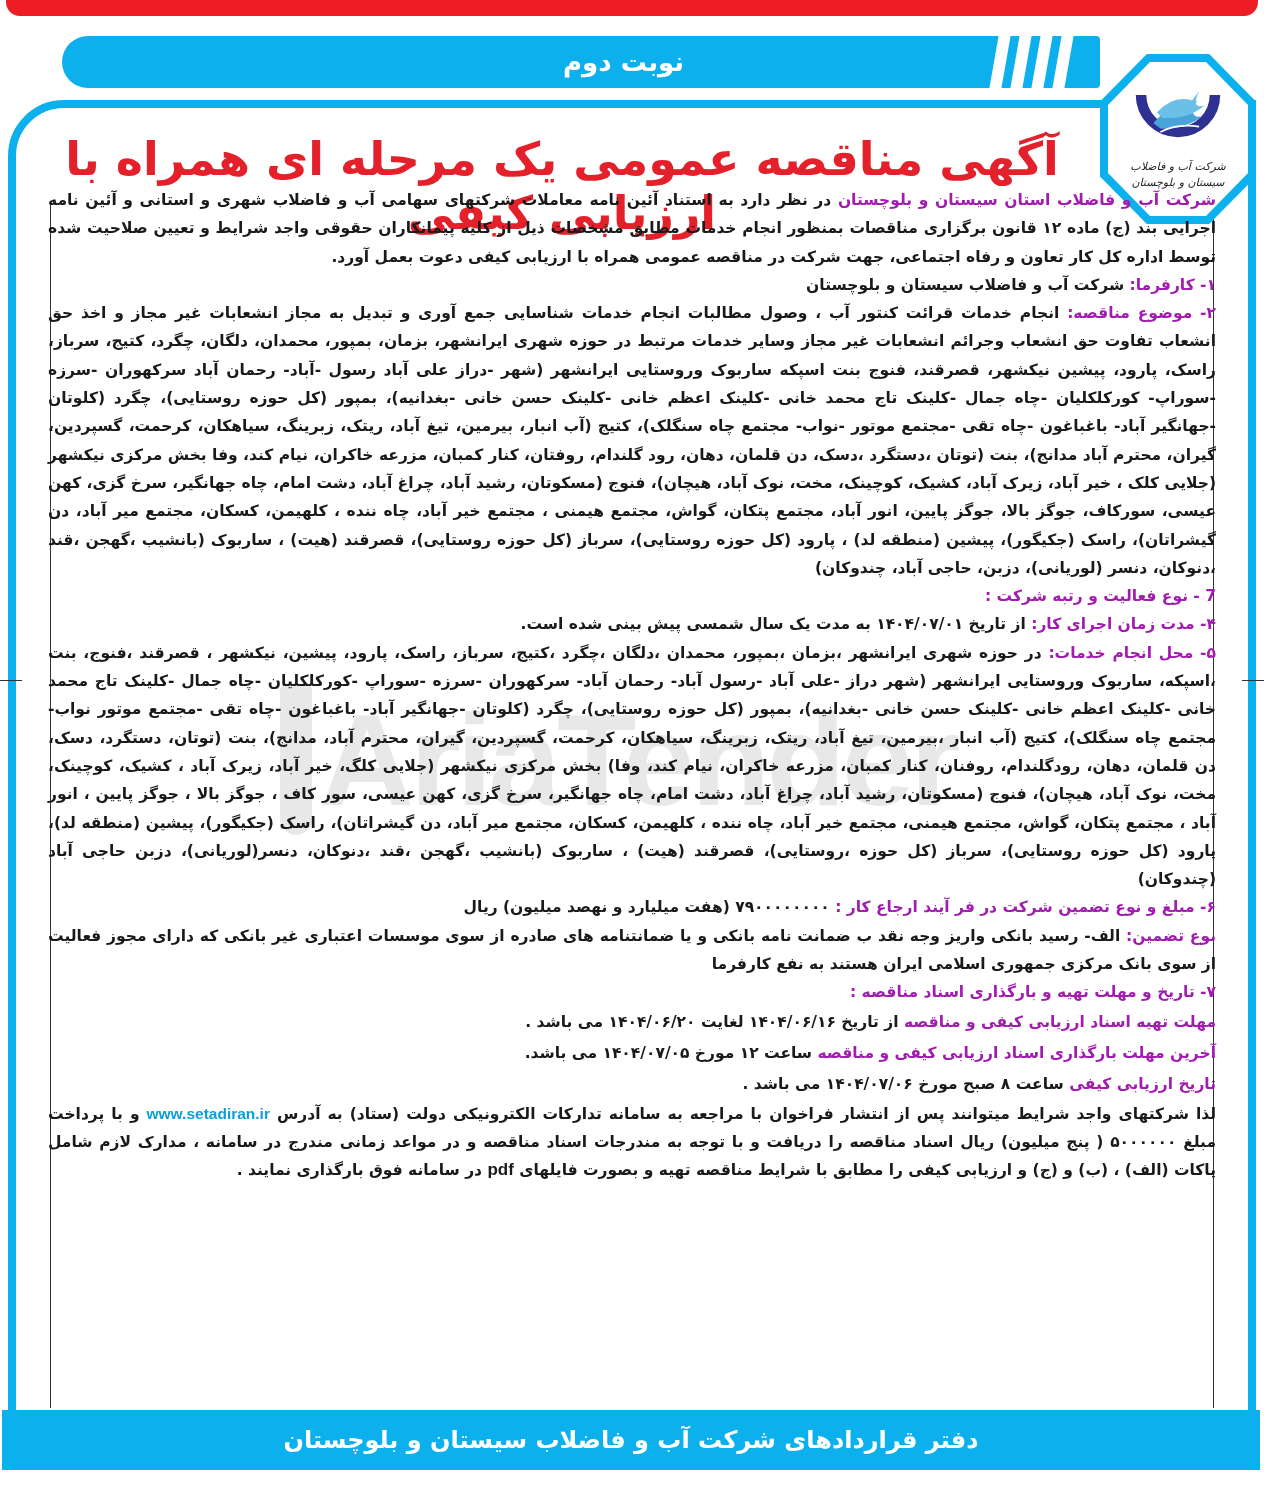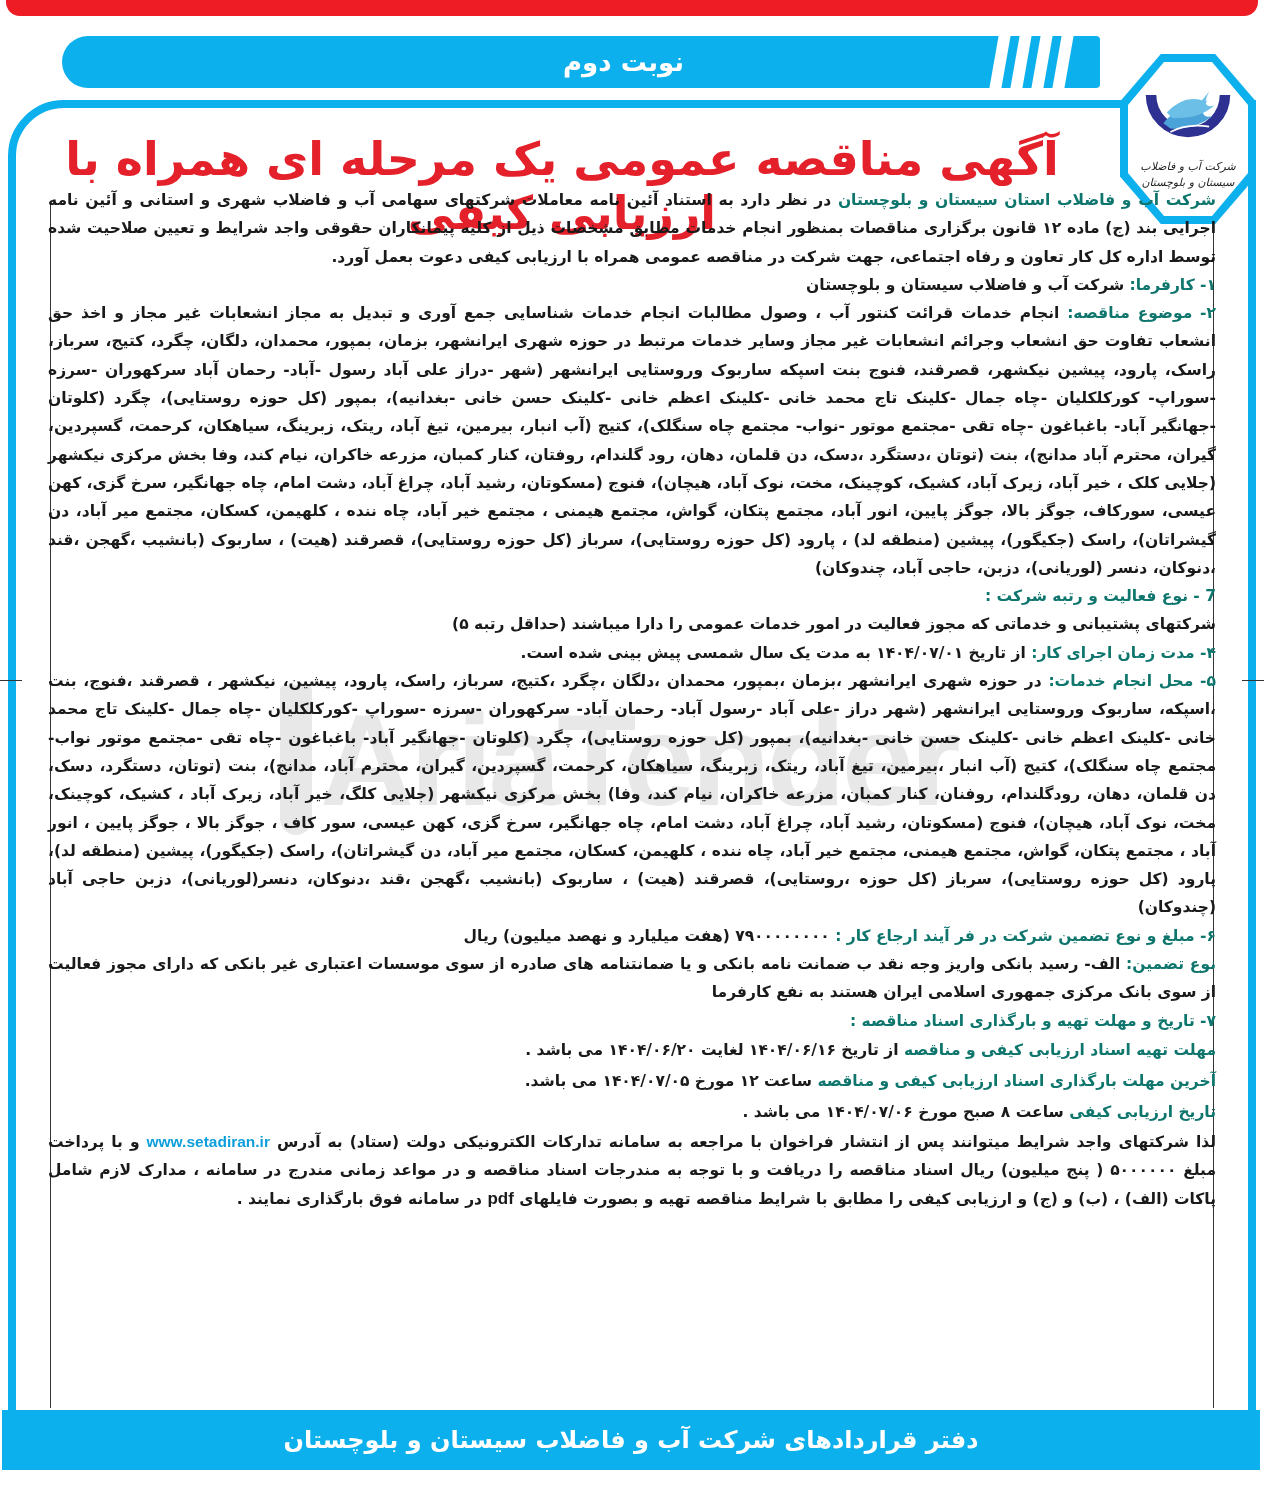--- a/index.html
+++ b/index.html
@@ -35,21 +35,21 @@
     .frame .inner-rule {
       position: absolute; left: 34px; right: 34px; top: 96px; bottom: 2px;
       border-left: 1px solid #333; border-right: 1px solid #333;
     }
 
     .side-tick { position: absolute; height: 1px; width: 22px; background: #333; top: 680px; }
     .side-tick.left { left: 0; }
     .side-tick.right { right: 0; }
 
     .logo-badge {
-      position: absolute; right: 8px; top: 54px; width: 136px; height: 170px;
+      position: absolute; right: 8px; top: 54px; width: 156px; height: 170px;
       clip-path: polygon(30% 0, 70% 0, 100% 28%, 100% 72%, 70% 100%, 30% 100%, 0 72%, 0 28%);
       background: #0cb0ec;
       padding-left: 29px;
     }
     .logo-inner {
       position: absolute; inset: 8px;
       clip-path: polygon(30% 0, 70% 0, 100% 28%, 100% 72%, 70% 100%, 30% 100%, 0 72%, 0 28%);
       background: #ffffff; display: flex; flex-direction: column; align-items: center; padding-top: 14px;
     }
     .logo-inner svg { width: 88px; height: 82px; }
@@ -70,21 +70,21 @@
       width: 120px; height: 150px; border: 16px solid #555; border-radius: 20px 20px 60px 60px;
     }
     .watermark .wm-text { font-size: 130px; font-weight: bold; color: #555; font-family: "Liberation Sans", sans-serif; letter-spacing: -4px; }
 
     .body-text {
       position: absolute; left: 48px; right: 48px; top: 186px;
       font-size: 15.5px; font-weight: bold; line-height: 28.3px; text-align: justify; text-align-last: right;
       color: #1a1a1a;
     }
     .body-text p { margin: 0; }
-    .red { color: #0f766e; }
+    .red { color: #a21caf; }
     .blue-link { color: #0c9fdc; font-family: "Liberation Sans", sans-serif; font-weight: bold; }
     .pdf { font-family: "Liberation Sans", sans-serif; font-weight: bold; font-size: 17px; }
 
     .footer-bar {
       position: absolute; left: 2px; top: 1410px; width: 1258px; height: 60px; background: #0cb0ec;
       display: flex; align-items: center; justify-content: center;
     }
     .footer-title { color: #ffffff; font-weight: bold; font-size: 24px; }
   </style>
 </head>
@@ -137,23 +137,20 @@
     <span class="red">۱- کارفرما:</span><span> شرکت آب و فاضلاب سیستان و بلوچستان</span>
   </p>
 
   <p>
     <span class="red">۲- موضوع مناقصه:</span><span> انجام خدمات قرائت کنتور آب ، وصول مطالبات انجام خدمات شناسایی جمع آوری و تبدیل به مجاز انشعابات غیر مجاز و اخذ حق انشعاب تفاوت حق انشعاب وجرائم انشعابات غیر مجاز وسایر خدمات مرتبط در حوزه شهری ایرانشهر، بزمان، بمپور، محمدان، دلگان، چگرد، کتیج، سرباز، راسک، پارود، پیشین نیکشهر، قصرقند، فنوج بنت اسپکه ساربوک وروستایی ایرانشهر (شهر -دراز علی آباد رسول -آباد- رحمان آباد سرکهوران -سرزه -سوراپ- کورکلکلیان -چاه جمال -کلینک تاج محمد خانی -کلینک اعظم خانی -کلینک حسن خانی -بغدانیه)، بمپور (کل حوزه روستایی)، چگرد (کلوتان -جهانگیر آباد- باغباغون -چاه تقی -مجتمع موتور -نواب- مجتمع چاه سنگلک)، کتیج (آب انبار، بیرمین، تیغ آباد، ریتک، زبرینگ، سیاهکان، کرحمت، گسپردین، گیران، محترم آباد مدانج)، بنت (توتان ،دستگرد ،دسک، دن قلمان، دهان، رود گلندام، روفتان، کنار کمبان، مزرعه خاکران، نیام کند، وفا بخش مرکزی نیکشهر (جلایی کلک ، خیر آباد، زیرک آباد، کشیک، کوچینک، مخت، نوک آباد، هیچان)، فنوج (مسکوتان، رشید آباد، چراغ آباد، دشت امام، چاه جهانگیر، سرخ گزی، کهن عیسی، سورکاف، جوگز بالا، جوگز پایین، انور آباد، مجتمع پتکان، گواش، مجتمع هیمنی ، مجتمع خیر آباد، چاه ننده ، کلهیمن، کسکان، مجتمع میر آباد، دن گیشراتان)، راسک (جکیگور)، پیشین (منطقه لد) ، پارود (کل حوزه روستایی)، سرباز (کل حوزه روستایی)، قصرقند (هیت) ، ساربوک (بانشیب ،گهجن ،قند ،دنوکان، دنسر (لوریانی)، دزبن، حاجی آباد، چندوکان)</span>
   </p>
 
   <p>
     <span class="red">7 - نوع فعالیت و رتبه شرکت :</span>
   </p>
-  <p>
-    <span>شرکتهای پشتیبانی و خدماتی که مجوز فعالیت در امور خدمات عمومی را دارا میباشند (حداقل رتبه ۵)</span>
-  </p>
 
   <p>
     <span class="red">۴- مدت زمان اجرای کار:</span><span> از تاریخ ۱۴۰۴/۰۷/۰۱ به مدت یک سال شمسی پیش بینی شده است.</span>
   </p>
 
   <p>
     <span class="red">۵- محل انجام خدمات:</span><span> در حوزه شهری ایرانشهر ،بزمان ،بمپور، محمدان ،دلگان ،چگرد ،کتیج، سرباز، راسک، پارود، پیشین، نیکشهر ، قصرقند ،فنوج، بنت ،اسپکه، ساربوک وروستایی ایرانشهر (شهر دراز -علی آباد -رسول آباد- رحمان آباد- سرکهوران -سرزه -سوراپ -کورکلکلیان -چاه جمال -کلینک تاج محمد خانی -کلینک اعظم خانی -کلینک حسن خانی -بغدانیه)، بمپور (کل حوزه روستایی)، چگرد (کلوتان -جهانگیر آباد- باغباغون -چاه تقی -مجتمع موتور نواب- مجتمع چاه سنگلک)، کتیج (آب انبار ،بیرمین، تیغ آباد، ریتک، زبرینگ، سیاهکان، کرحمت، گسپردین، گیران، محترم آباد، مدانج)، بنت (توتان، دستگرد، دسک، دن قلمان، دهان، رودگلندام، روفنان، کنار کمبان، مزرعه خاکران، نیام کند، وفا) بخش مرکزی نیکشهر (جلایی کلگ، خیر آباد، زیرک آباد ، کشیک، کوچینک، مخت، نوک آباد، هیچان)، فنوج (مسکوتان، رشید آباد، چراغ آباد، دشت امام، چاه جهانگیر، سرخ گزی، کهن عیسی، سور کاف ، جوگز بالا ، جوگز پایین ، انور آباد ، مجتمع پتکان، گواش، مجتمع هیمنی، مجتمع خیر آباد، چاه ننده ، کلهیمن، کسکان، مجتمع میر آباد، دن گیشراتان)، راسک (جکیگور)، پیشین (منطقه لد)، پارود (کل حوزه روستایی)، سرباز (کل حوزه ،روستایی)، قصرقند (هیت) ، ساربوک (بانشیب ،گهجن ،قند ،دنوکان، دنسر(لوریانی)، دزبن حاجی آباد (چندوکان)</span>
   </p>
 
   <p>

